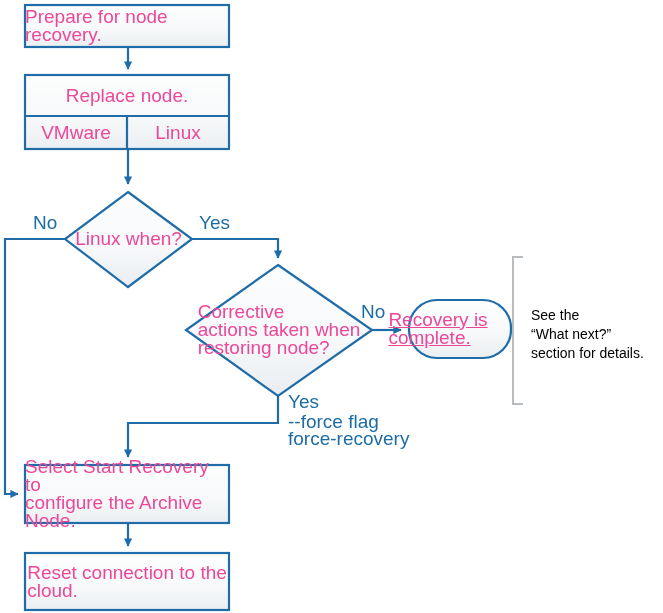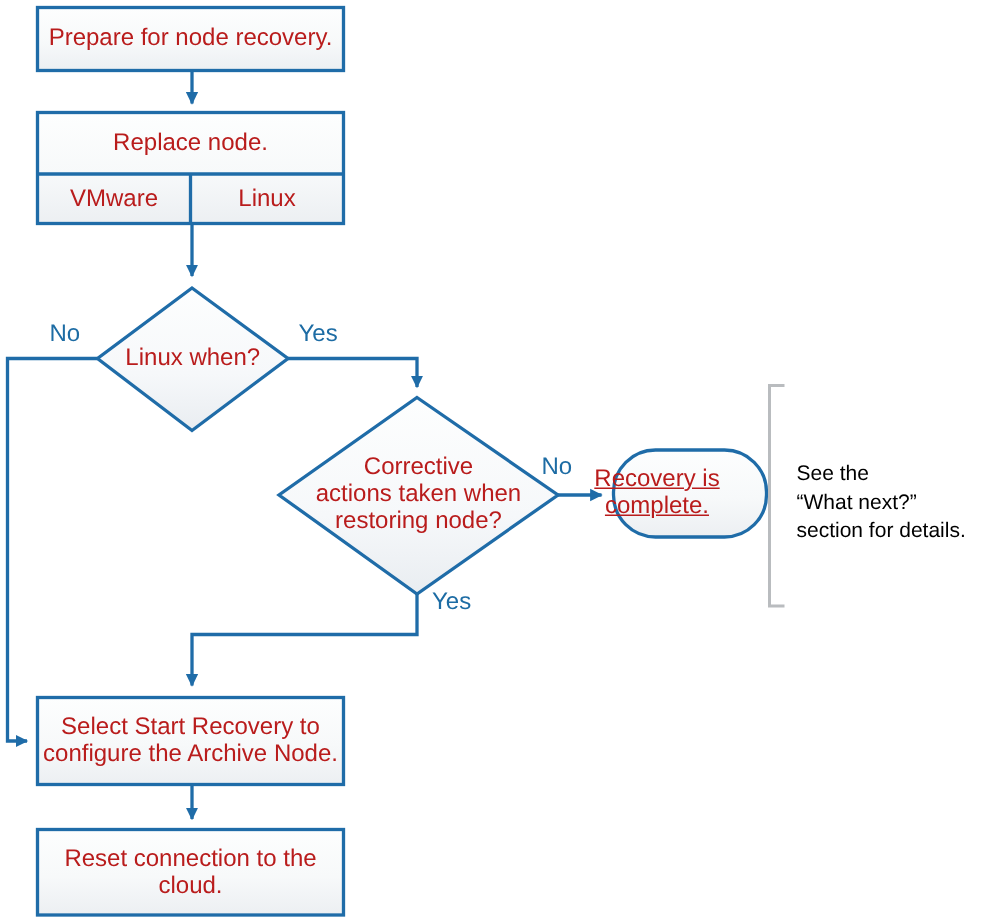--- a/index.html
+++ b/index.html
@@ -26,31 +26,30 @@
     left: 0;
     top: 0;
     width: 663px;
     height: 613px;
   }
   .node-label {
     position: absolute;
     display: flex;
     align-items: center;
     justify-content: center;
-    text-align: center;
-    color: #b91c1c;
-    font-size: 16px;
+    color: #ec4899;
+    font-size: 19px;
     line-height: 18px;
     pointer-events: none;
     white-space: pre-line;
   }
   .edge-label {
     position: absolute;
     color: #1d6ca4;
-    font-size: 16px;
+    font-size: 19px;
     line-height: 17px;
     white-space: pre-line;
   }
   .side-note {
     position: absolute;
     color: #000000;
     font-size: 14px;
     line-height: 19px;
     white-space: pre-line;
     margin-top: 18px;
@@ -138,18 +137,20 @@
 cloud.</div>
 
   <div class="edge-label" style="left:33px; top:214px;">No</div>
 
   <div class="edge-label" style="left:199px; top:214px;">Yes</div>
 
   <div class="edge-label" style="left:361px; top:303px;">No</div>
 
   <div class="edge-label" style="left:288px; top:393px;">Yes</div>
 
+  <div class="edge-label" style="left:288px; top:413px;">--force flag
+force-recovery</div>
 
   <div class="side-note" style="left:531px; top:288px; width:132px;">See the
 “What next?”
 section for details.</div>
 
 </div>
 
 </body></html>

